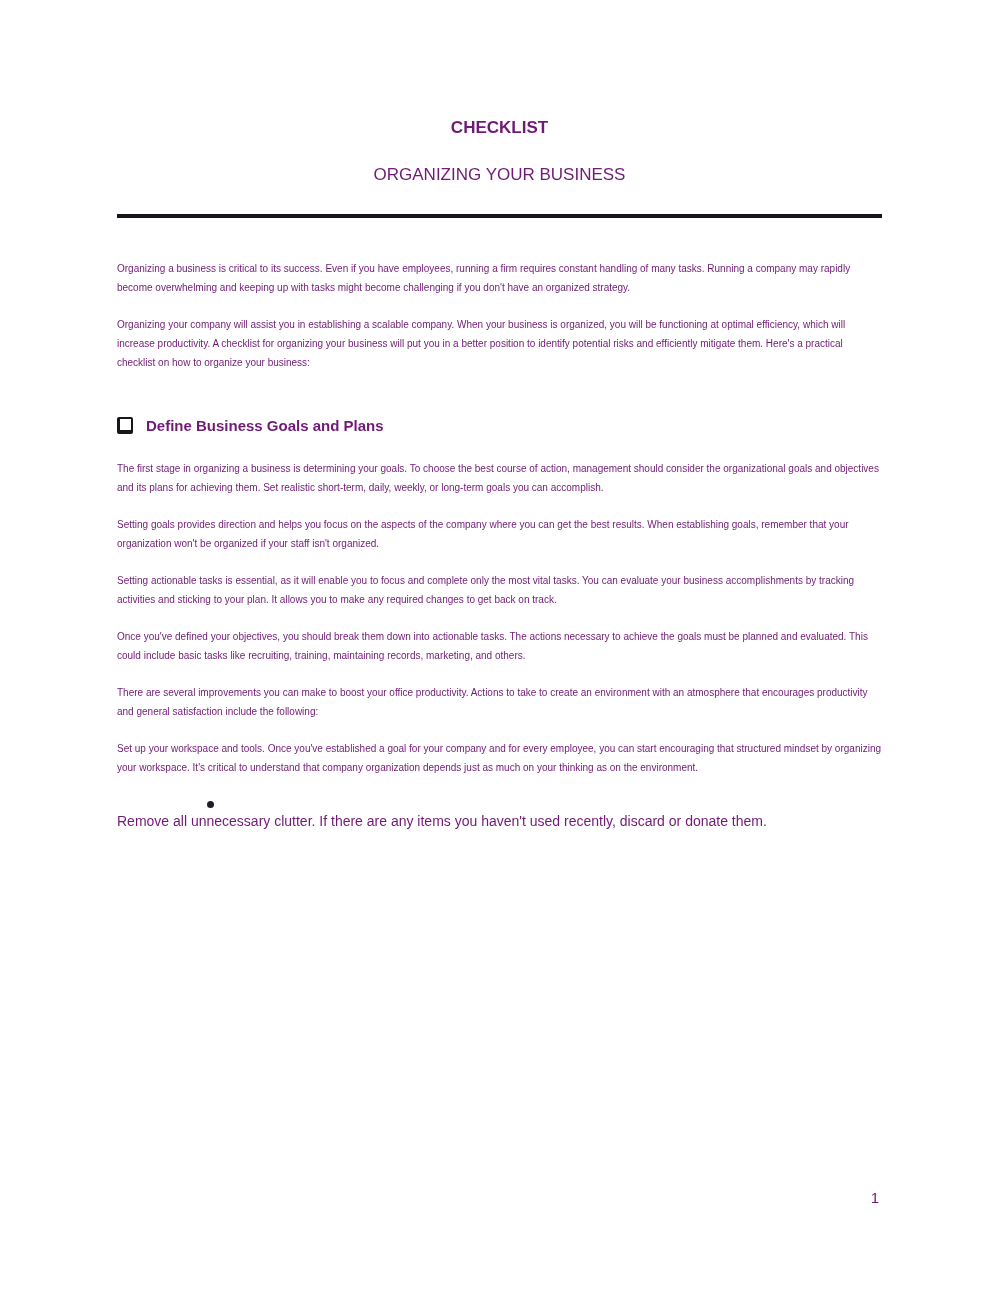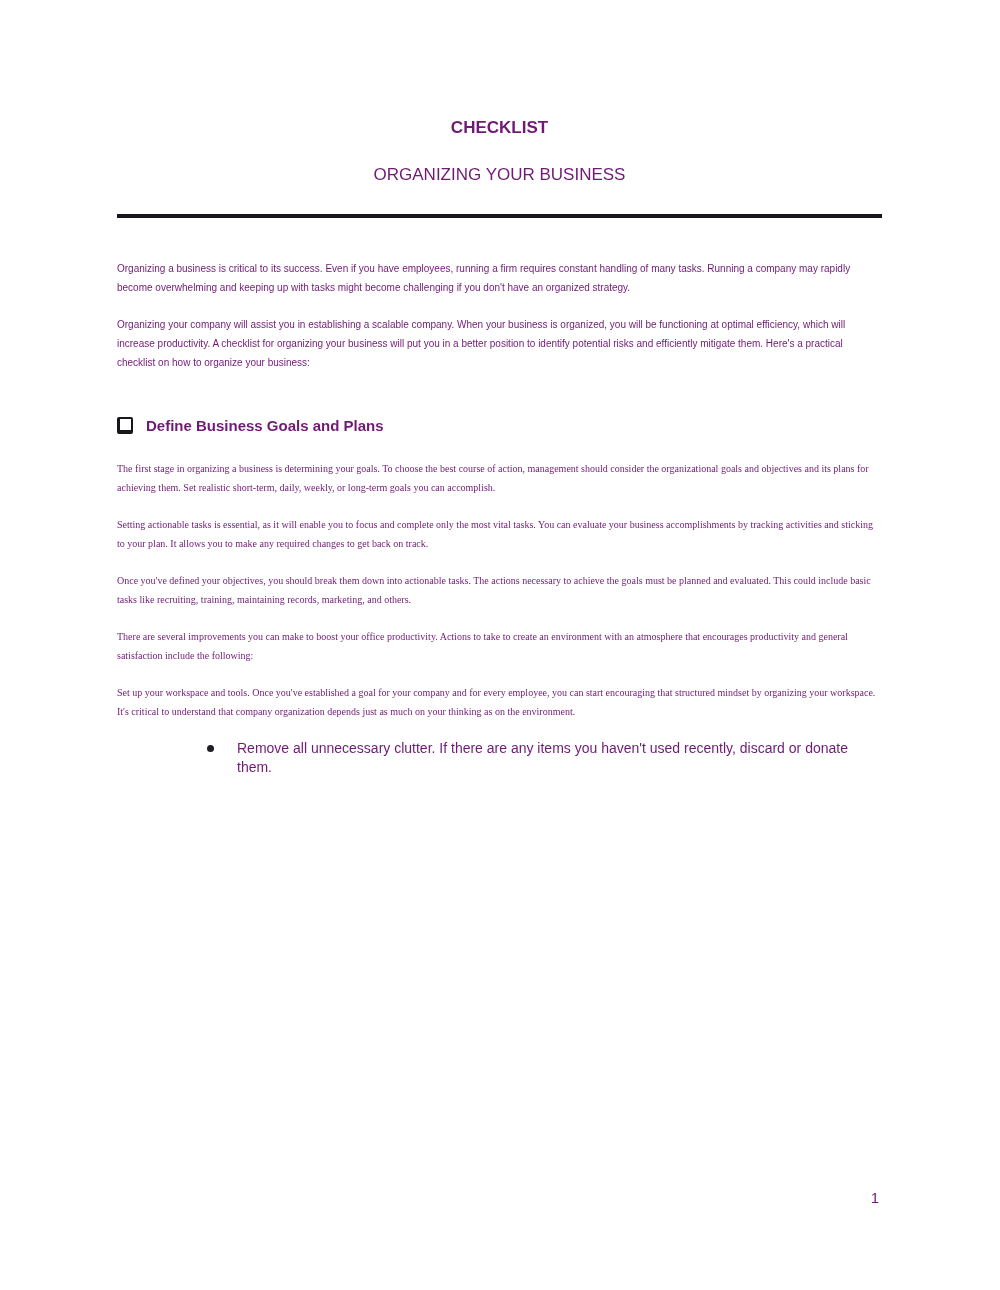--- a/index.html
+++ b/index.html
@@ -54,21 +54,20 @@
   }
   .heading-row {
     display: flex;
     align-items: center;
     gap: 13px;
     margin: 44px 0 24px 0;
   }
   section.check-section p.body {
     margin-top: 4px;
     margin-bottom: 18px;
-    font-family: Liberation Serif, serif;
   }
   .checkbox {
     flex: none;
     width: 11px;
     height: 11px;
     border: 2px solid #16161c;
     border-left-width: 3px;
     border-bottom-width: 4px;
     border-radius: 2px;
     background: #ffffff;
@@ -80,21 +79,22 @@
     text-align: right;
   }
   ul.bullet-list {
     list-style: none;
     margin: 18px 0 0 0;
     padding: 0;
   }
   li.bullet-item {
     display: flex;
     font-size: 14px;
-    line-height: 19px;
+    line-height: 26px;
+    flex-direction: column;
   }
   .bullet-marker {
     flex: none;
     width: 30px;
     margin-left: 90px;
     display: flex;
     align-items: flex-start;
   }
   .bullet-dot {
     width: 7px;
@@ -125,20 +125,21 @@
 
   <p class="body first-after-rule">Organizing a business is critical to its success. Even if you have employees, running a firm requires constant handling of many tasks. Running a company may rapidly become overwhelming and keeping up with tasks might become challenging if you don't have an organized strategy.</p>
   <p class="body">Organizing your company will assist you in establishing a scalable company. When your business is organized, you will be functioning at optimal efficiency, which will increase productivity. A checklist for organizing your business will put you in a better position to identify potential risks and efficiently mitigate them. Here's a practical checklist on how to organize your business:</p>
 
   <section class="check-section">
     <div class="heading-row">
       <span class="checkbox"></span>
       <span class="heading-text">Define Business Goals and Plans</span>
     </div>
     <p class="body indent">The first stage in organizing a business is determining your goals. To choose the best course of action, management should consider the organizational goals and objectives and its plans for achieving them. Set realistic short-term, daily, weekly, or long-term goals you can accomplish.</p>
+    <p class="body indent">Setting goals provides direction and helps you focus on the aspects of the company where you can get the best results. When establishing goals, remember that your organization won't be organized if your staff isn't organized.</p>
   </section>
 
   <section class="check-section">
     <p class="body indent">Setting actionable tasks is essential, as it will enable you to focus and complete only the most vital tasks. You can evaluate your business accomplishments by tracking activities and sticking to your plan. It allows you to make any required changes to get back on track.</p>
     <p class="body indent">Once you've defined your objectives, you should break them down into actionable tasks. The actions necessary to achieve the goals must be planned and evaluated. This could include basic tasks like recruiting, training, maintaining records, marketing, and others.</p>
   </section>
 
   <section class="check-section">
     <p class="body indent">There are several improvements you can make to boost your office productivity. Actions to take to create an environment with an atmosphere that encourages productivity and general satisfaction include the following:</p>
     <p class="body indent">Set up your workspace and tools. Once you've established a goal for your company and for every employee, you can start encouraging that structured mindset by organizing your workspace. It's critical to understand that company organization depends just as much on your thinking as on the environment.</p>

